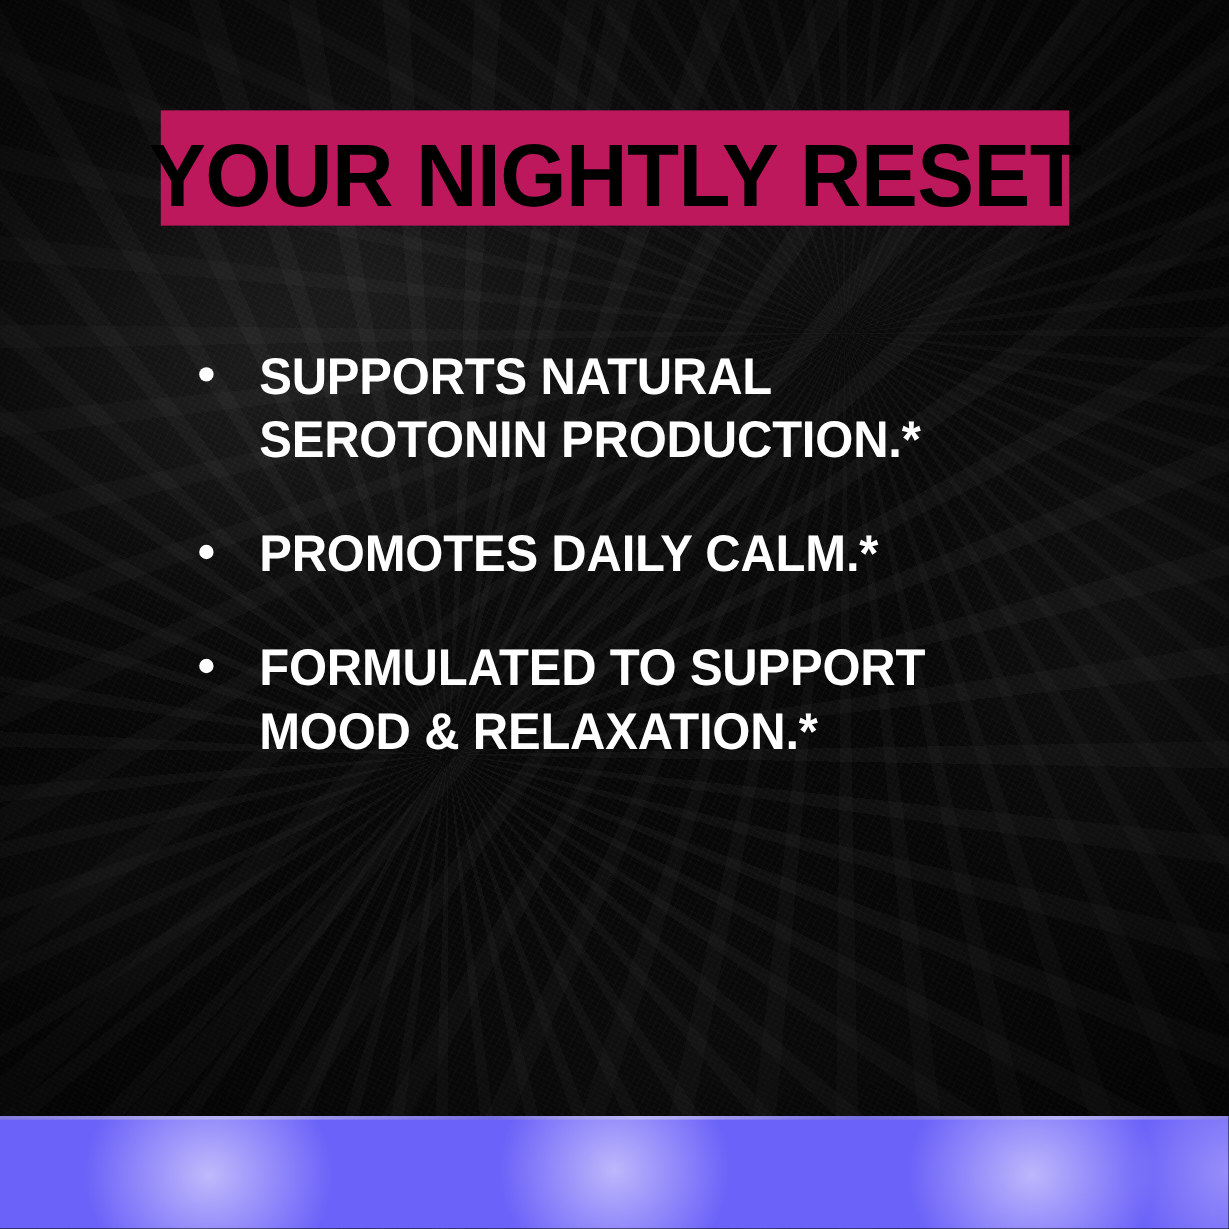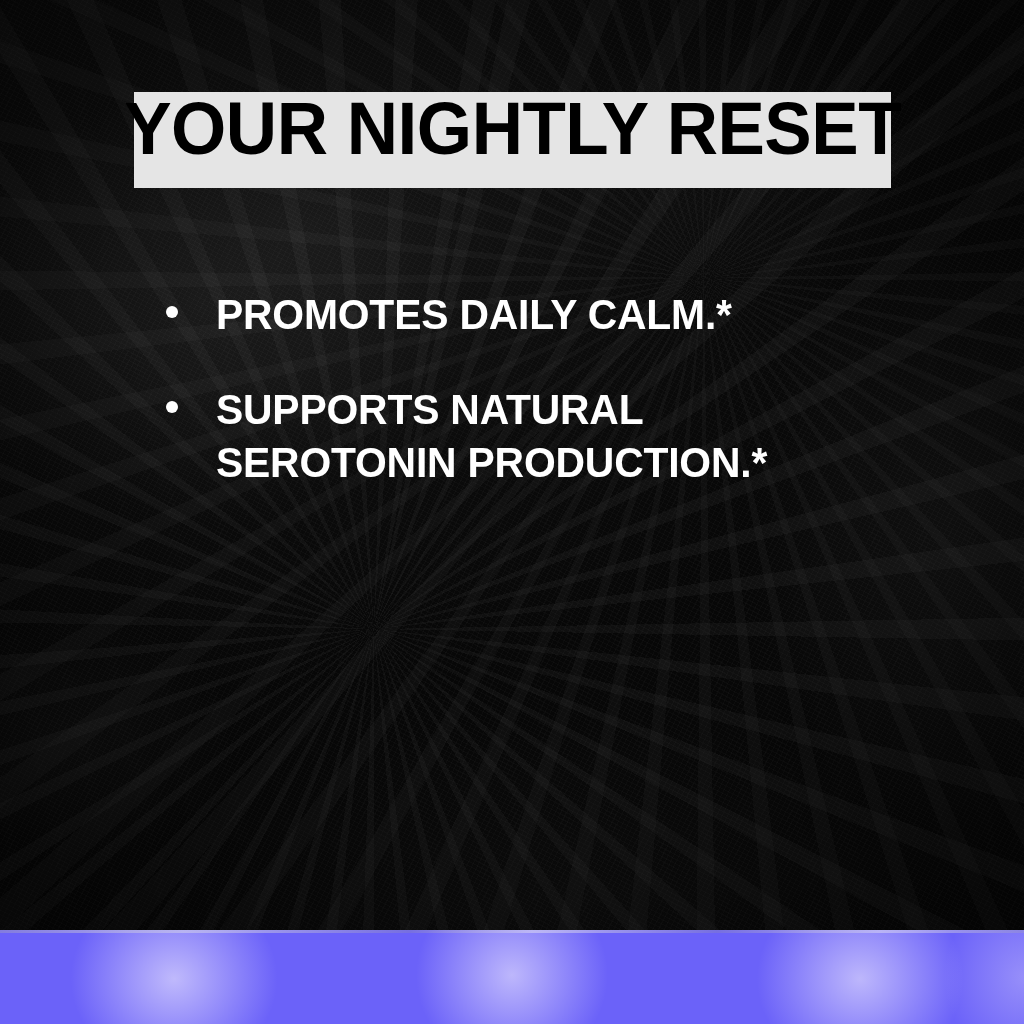--- a/index.html
+++ b/index.html
@@ -59,23 +59,23 @@
     pointer-events: none;
   }
 
   
   .headline-banner {
     position: absolute;
     left: 134px;
     top: 92px;
     width: 757px;
     height: 96px;
-    background: #e5e5e5;
+    background: #be185d;
     display: flex;
-    align-items: flex-start;
+    align-items: flex-end;
     justify-content: center;
   }
   .headline-text {
     font-family: "Liberation Sans Narrow", "Liberation Sans", sans-serif;
     font-weight: bold;
     font-size: 74px;
     line-height: 74px;
     letter-spacing: -0.5px;
     color: #000000;
     white-space: nowrap;
@@ -165,29 +165,34 @@
   <div class="bg-vignette"></div>
 
   <div class="headline-banner">
     <div class="headline-text">YOUR NIGHTLY RESET</div>
   </div>
 
   <div class="bullet-list">
 
     <div class="bullet-item">
       <span class="bullet-dot"></span>
-      <span class="bullet-text">PROMOTES DAILY CALM.*</span>
-    </div>
-
-    <div class="bullet-item">
-      <span class="bullet-dot"></span>
       <span class="bullet-text">SUPPORTS NATURAL
 SEROTONIN PRODUCTION.*</span>
     </div>
 
+    <div class="bullet-item">
+      <span class="bullet-dot"></span>
+      <span class="bullet-text">PROMOTES DAILY CALM.*</span>
+    </div>
+
+    <div class="bullet-item">
+      <span class="bullet-dot"></span>
+      <span class="bullet-text">FORMULATED TO SUPPORT
+MOOD &amp; RELAXATION.*</span>
+    </div>
 
 
   </div>
 
   <div class="bottom-band">
     <div class="band-glow"></div>
     <div class="band-top-rim"></div>
   </div>
 
 </div>

